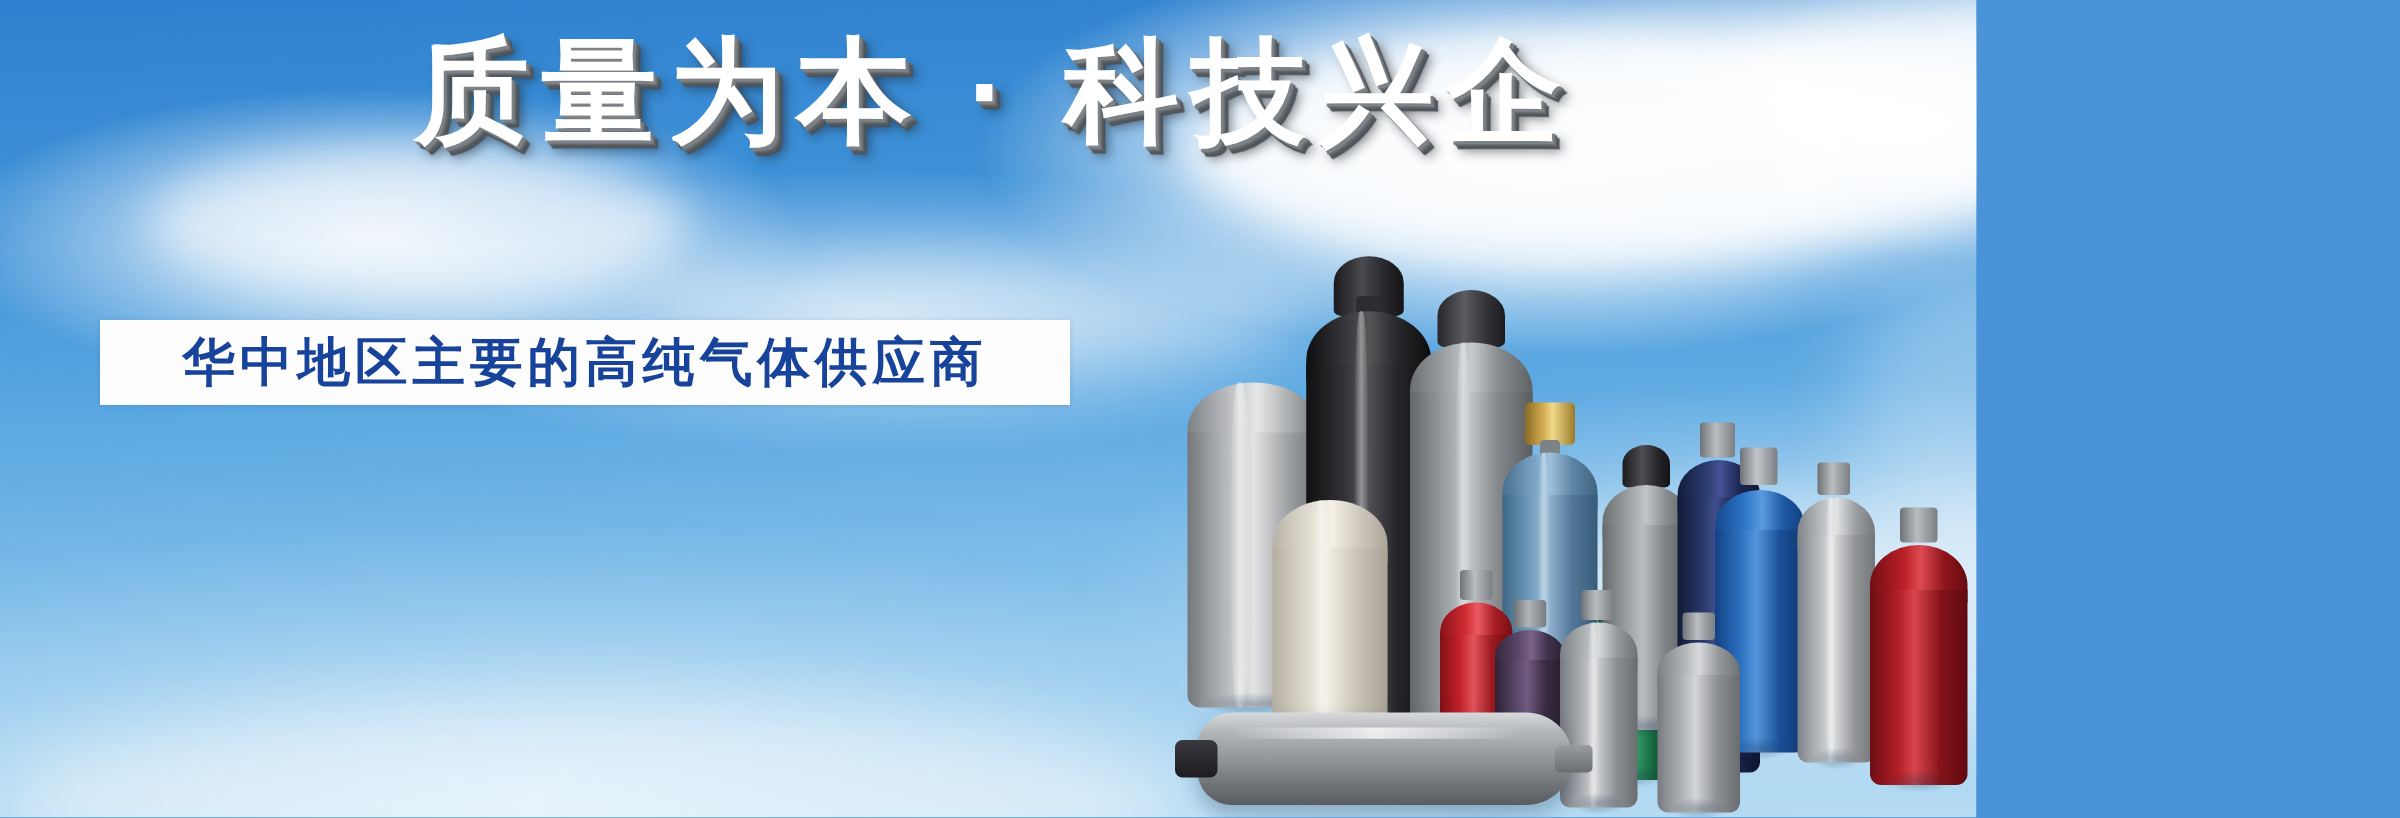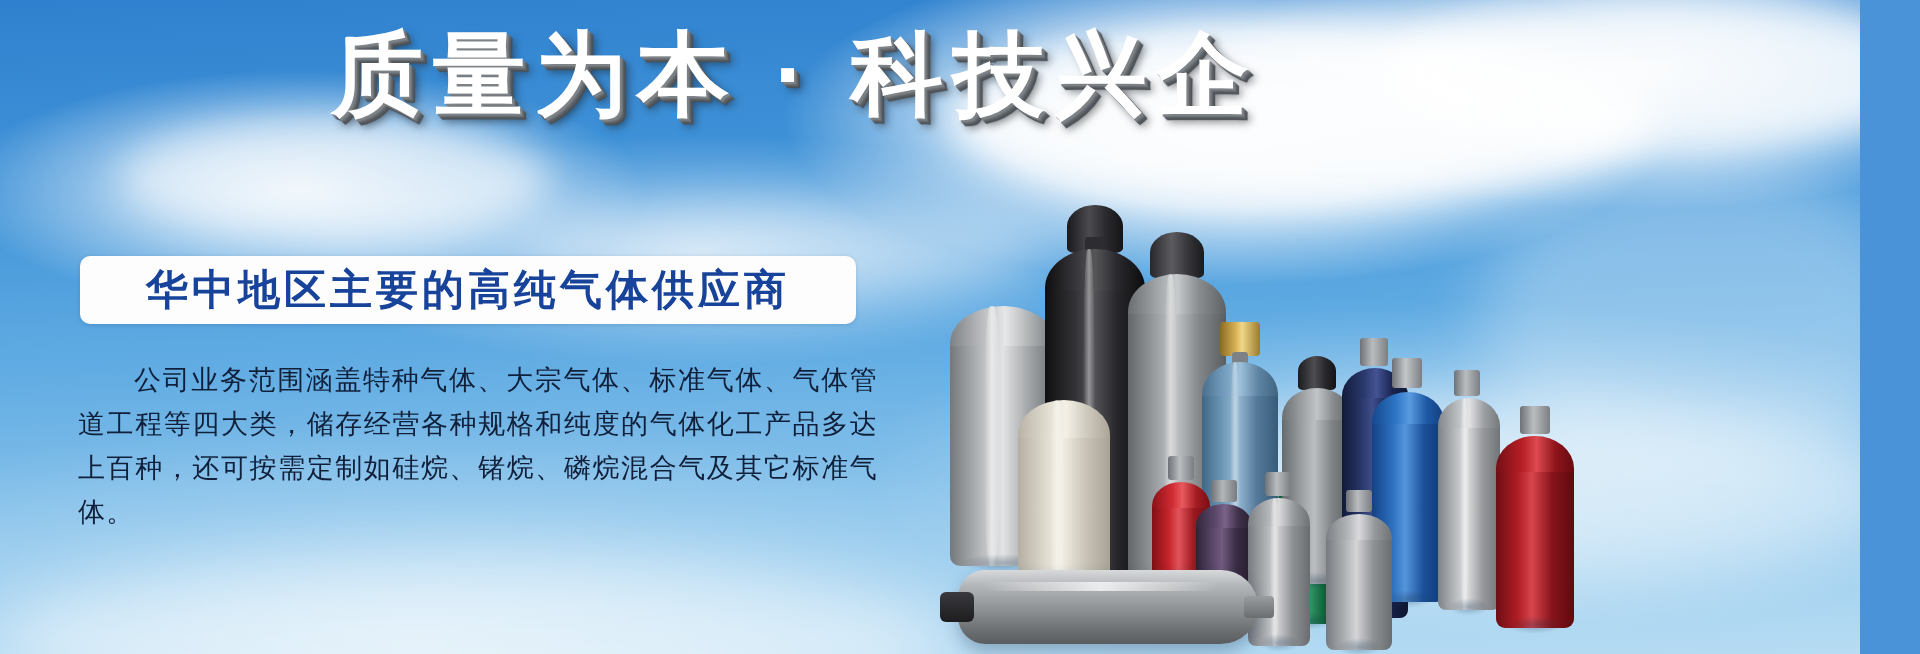--- a/index.html
+++ b/index.html
@@ -2,21 +2,21 @@
 <html><head>
 <meta charset="utf-8">
 <style>
   html,body{margin:0;padding:0;}
   body{
     width:1920px;height:654px;overflow:hidden;
     font-family:"Liberation Sans",sans-serif;
     background:#4a93d9;
   }
   #banner{
-    position:relative;width:1860px;height:654px;overflow:hidden;
+    position:relative;width:1581px;height:654px;overflow:hidden;
     background:
       radial-gradient(ellipse 620px 230px at 1230px 120px, rgba(255,255,255,.95) 0%, rgba(255,255,255,.75) 38%, rgba(255,255,255,0) 72%),
       radial-gradient(ellipse 540px 180px at 1640px 70px, rgba(255,255,255,.92) 0%, rgba(255,255,255,.55) 45%, rgba(255,255,255,0) 78%),
       radial-gradient(ellipse 430px 150px at 300px 190px, rgba(255,255,255,.85) 0%, rgba(255,255,255,.45) 46%, rgba(255,255,255,0) 80%),
       radial-gradient(ellipse 520px 140px at 700px 250px, rgba(255,255,255,.62) 0%, rgba(255,255,255,.22) 50%, rgba(255,255,255,0) 82%),
       radial-gradient(ellipse 700px 200px at 1450px 470px, rgba(255,255,255,.55) 0%, rgba(255,255,255,.18) 52%, rgba(255,255,255,0) 84%),
       radial-gradient(ellipse 900px 260px at 420px 640px, rgba(255,255,255,.50) 0%, rgba(255,255,255,.14) 55%, rgba(255,255,255,0) 85%),
       linear-gradient(178deg,#2f81cf 0%,#4093d8 26%,#61ace3 52%,#8ec6ec 76%,#b7dcf3 100%);
   }
   
@@ -52,21 +52,20 @@
     font-size:31px;
     letter-spacing:.5px;
     color:#10253f;
     white-space:nowrap;
     text-shadow:0 1px 1px rgba(255,255,255,.35);
   }
   #sloganbox{
     position:absolute;left:80px;top:256px;width:776px;height:68px;
     background:#fdfdfd;
     box-shadow:0 1px 4px rgba(20,60,100,.18);
-    border-radius:10px;
   }
   #sloganbox span{
     display:block;
     text-align:center;
     font-family:"Liberation Sans",sans-serif;
     font-weight:bold;
     font-size:42px;
     line-height:68px;
     letter-spacing:4px;
     color:#17439b;
@@ -110,21 +109,20 @@
   <div class="cloud c6"></div>
   <div class="cloud c7"></div>
 
   <div id="headline">质量为本 · 科技兴企</div>
 
 
   <div id="sloganbox">
     <span>华中地区主要的高纯气体供应商</span>
   </div>
 
-  <div id="bodytext">公司业务范围涵盖特种气体、大宗气体、标准气体、气体管道工程等四大类，储存经营各种规格和纯度的气体化工产品多达上百种，还可按需定制如硅烷、锗烷、磷烷混合气及其它标准气体。</div>
 
   <div id="cylinders">
 
     <div class="cyl" style="left:20px;bottom:88px;width:106px;height:260px;">
       <div class="shoulder" style="top:0;height:54px;background:linear-gradient(90deg,#7f8285,#c9cbcd 38%,#e6e7e8 52%,#a8abad 78%,#74777a);"></div>
       <div class="body" style="top:40px;background:linear-gradient(90deg,#75787b,#b9bcbe 30%,#e2e3e4 50%,#a3a6a8 74%,#6b6e71);border-radius:0 0 10px 10px;"></div>
       <div class="hl" style="left:34px;width:16px;background:linear-gradient(90deg,rgba(255,255,255,0),#fff,rgba(255,255,255,0));"></div>
       <div class="shadowpool"></div>
     </div>
 

